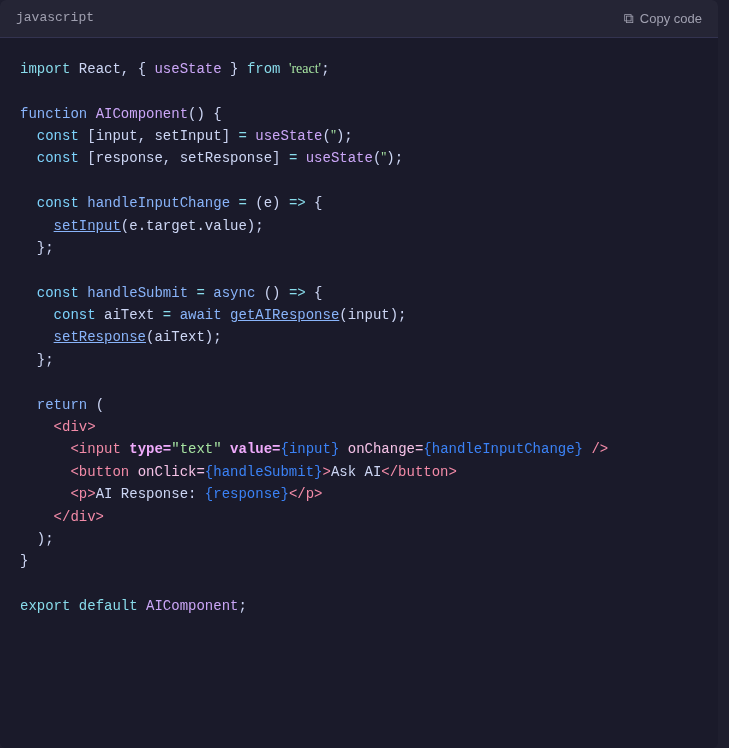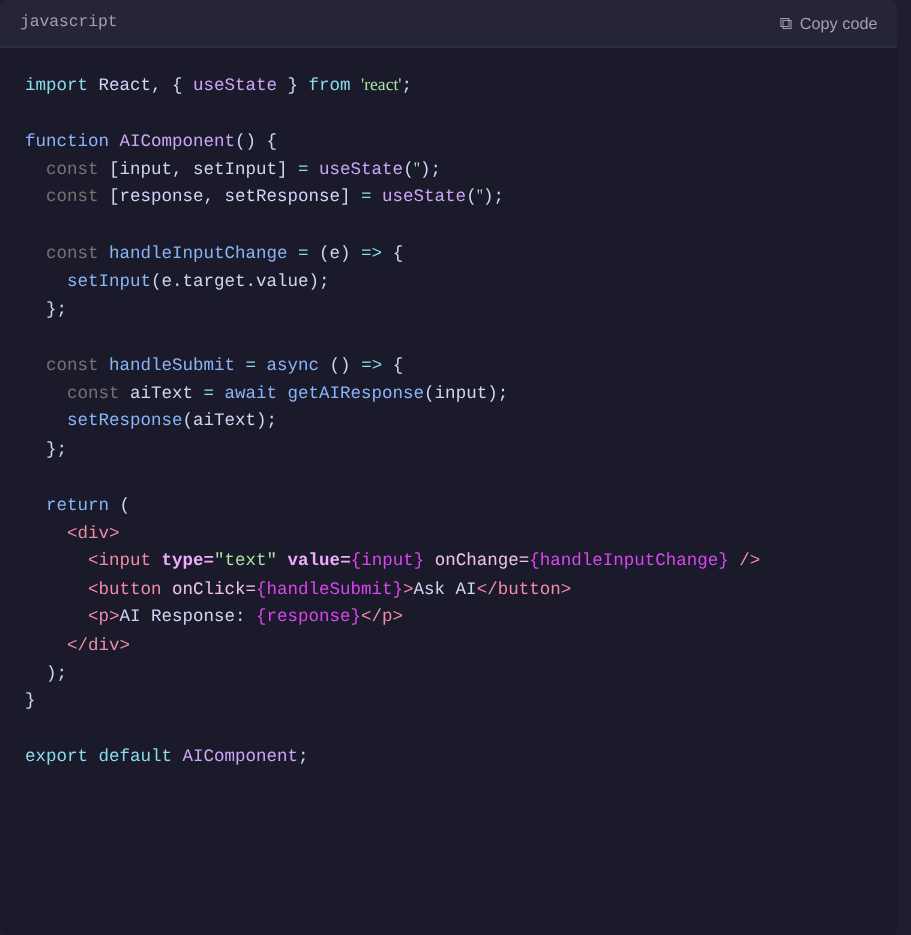--- a/index.html
+++ b/index.html
@@ -54,32 +54,32 @@
 
     .code-line {
       white-space: pre;
       color: #cdd6f4;
       min-height: 22.4px;
     }
 
     
     .kw-import   { color: #89dceb; margin-top: 36px; }   
     .kw-fn       { color: #89b4fa; }   
-    .kw-const    { color: #737373; margin-top: 48px; }   
+    .kw-const    { color: #7dd3fc; margin-top: 48px; }   
     .kw-return   { color: #89b4fa; }   
     .kw-async    { color: #89b4fa; }   
     .kw-await    { color: #89b4fa; }   
-    .fn-call     { color: #89b4fa; }   
+    .fn-call     { color: #89b4fa; text-decoration: underline; }   
 
     .str         { color: #a6e3a1; font-family: Liberation Serif, serif; }   
 
     .jsx-tag     { color: #f38ba8; }   
     .jsx-attr    { color: #f0abfc; font-weight: bold; }   
     .jsx-attr-str{ color: #a6e3a1; }   
-    .jsx-brace   { color: #d946ef; }   
+    .jsx-brace   { color: #3b82f6; }   
     .jsx-event   { color: #f5c2e7; }   
     .jsx-close   { color: #f38ba8; }
 
     .comp-name   { color: #cba6f7; }   
     .hook-name   { color: #cba6f7; }   
     .method-name { color: #89b4fa; }   
 
     .arrow       { color: #89dceb; }
     .operator    { color: #89dceb; }
 

